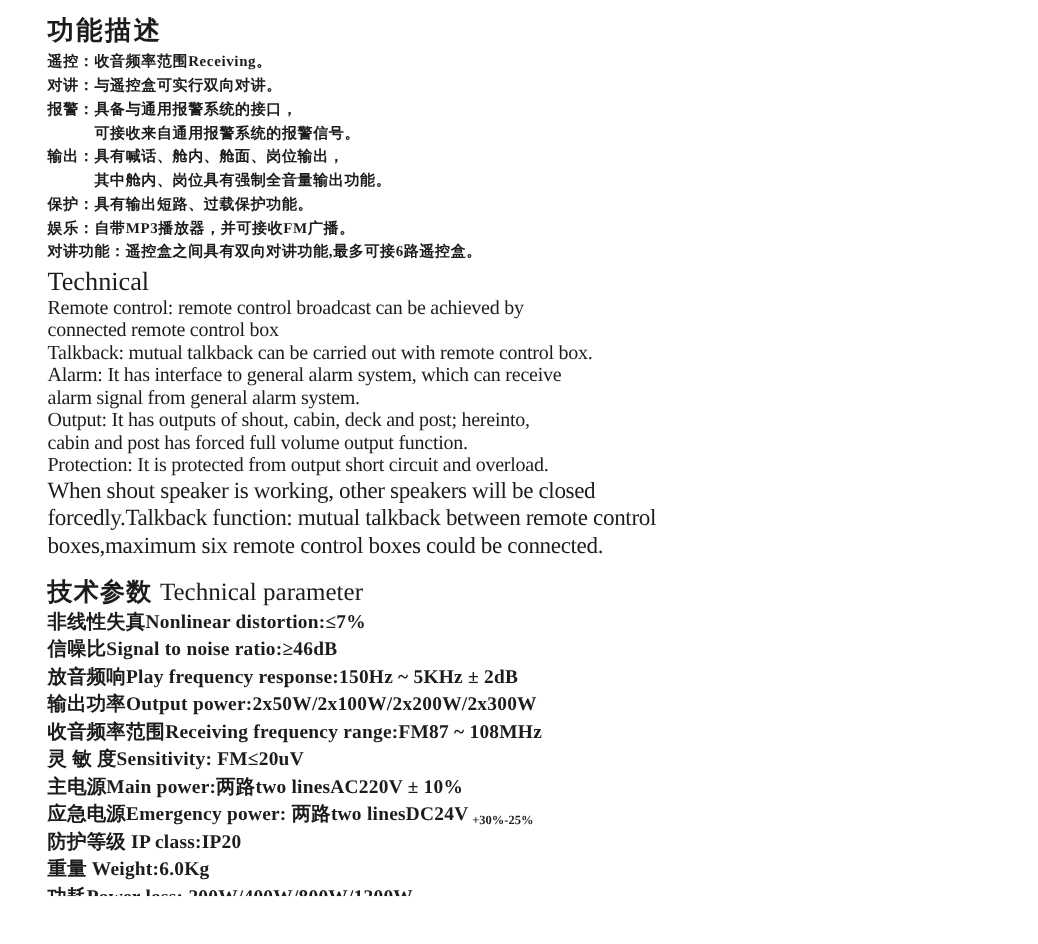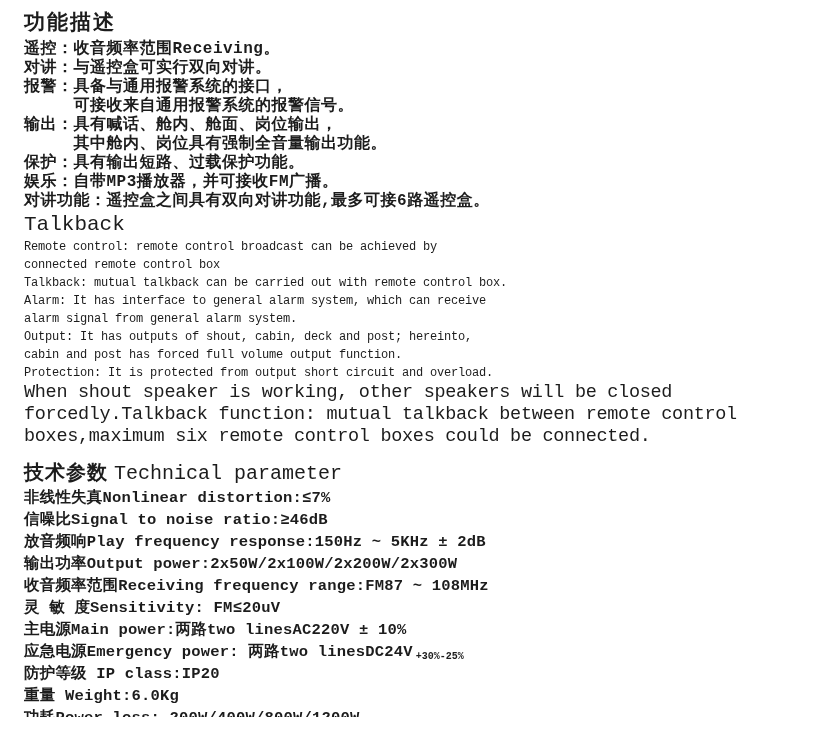--- a/index.html
+++ b/index.html
@@ -3,53 +3,53 @@
 <meta charset="utf-8">
 <style>
   * { margin: 0; padding: 0; box-sizing: border-box; }
   html, body { background: #ffffff; }
   .page {
     position: relative;
     width: 830px;
     height: 717px;
     background: #ffffff;
     color: #1c1c1c;
-    font-family: Liberation Mono, monospace;
-    padding: 11px 20px 0 24px;
+    font-family: Liberation Serif, serif;
+    padding: 11px 20px 0 38px;
     overflow: hidden;
   }
 
   
   .cn-title {
     font-size: 21px;
     line-height: 26px;
     font-weight: bold;
     letter-spacing: 2px;
     margin-bottom: 3px;
   }
   .cn-item {
     display: flex;
     align-items: flex-start;
-    font-size: 16px;
+    font-size: 12px;
     font-weight: bold;
     line-height: 19px;
     letter-spacing: 0.5px;
   }
   .cn-label { white-space: nowrap; }
   .cn-lines { }
 
   
   .en-title {
     font-size: 21px;
     line-height: 26px;
     font-weight: normal;
     margin-top: 1px;
   }
   .en-line {
-    font-size: 12px;
+    font-size: 16px;
     line-height: 18px;
     letter-spacing: -0.2px;
   }
   .en-emph {
     font-size: 18.5px;
     line-height: 22px;
     letter-spacing: -0.3px;
   }
 
   
@@ -131,21 +131,21 @@
 
     <div class="cn-item">
       <span class="cn-label">对讲功能：</span>
       <div class="cn-lines">
           <div>遥控盒之间具有双向对讲功能,最多可接6路遥控盒。</div>
         </div>
     </div>
   </section>
 
   <section>
-    <h2 class="en-title">Talkback</h2>
+    <h2 class="en-title">Technical</h2>
     <div class="en-line">Remote control: remote control broadcast can be achieved by</div>
     <div class="en-line">connected remote control box</div>
     <div class="en-line">Talkback: mutual talkback can be carried out with remote control box.</div>
     <div class="en-line">Alarm: It has interface to general alarm system, which can receive</div>
     <div class="en-line">alarm signal from general alarm system.</div>
     <div class="en-line">Output: It has outputs of shout, cabin, deck and post; hereinto,</div>
     <div class="en-line">cabin and post has forced full volume output function.</div>
     <div class="en-line">Protection: It is protected from output short circuit and overload.</div>
     <div class="en-emph">When shout speaker is working, other speakers will be closed</div>
     <div class="en-emph">forcedly.Talkback function: mutual talkback between remote control</div>

